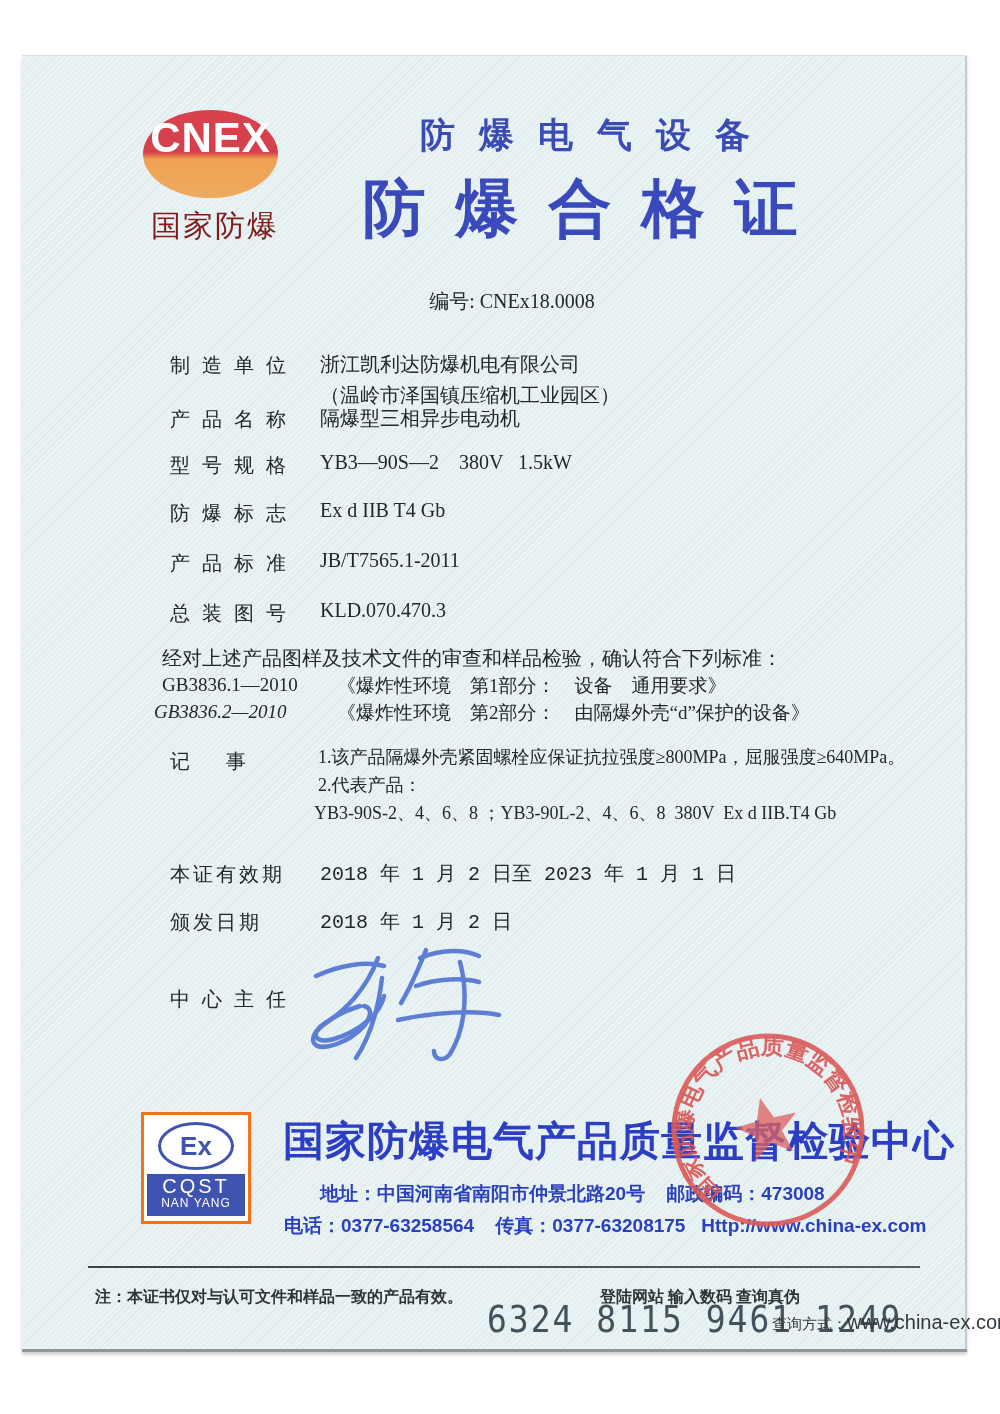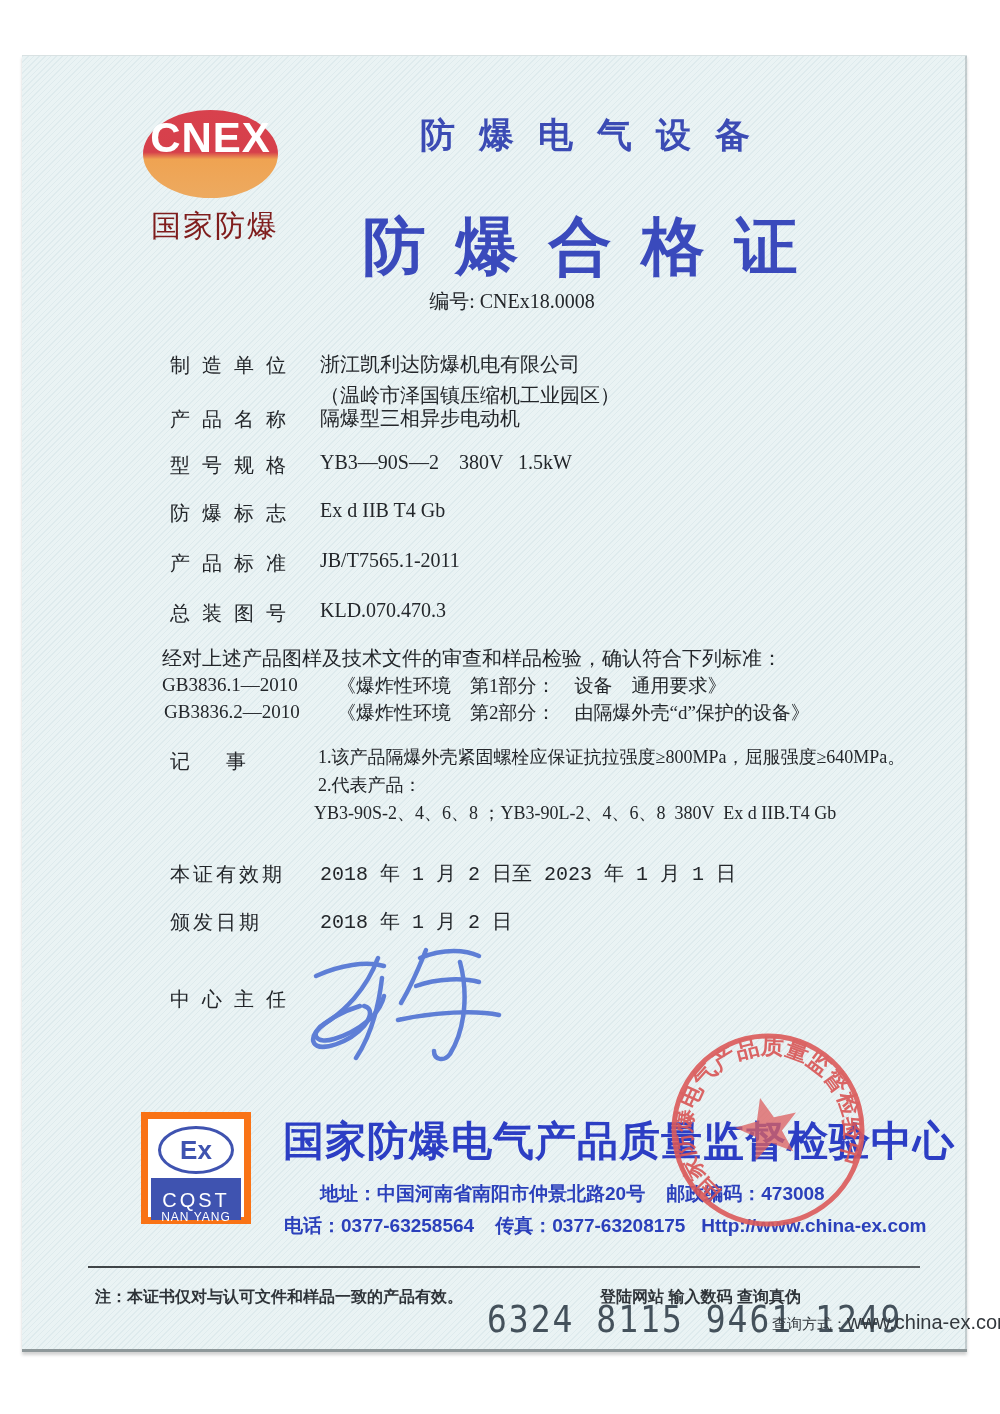--- a/index.html
+++ b/index.html
@@ -34,62 +34,62 @@
   }
   
   .supertitle {
     left:597px; top:112px; transform:translateX(-50%);
     font-family:"Liberation Sans", sans-serif; font-weight:bold;
     font-size:35px; color:#3b4bb4; letter-spacing:24px; white-space:nowrap;
   }
   .bigtitle {
     left:595px; top:166px; transform:translateX(-50%);
     font-family:"Liberation Sans", sans-serif; font-weight:bold;
-    font-size:63px; color:#3a4abc; letter-spacing:30px; white-space:nowrap;margin-top:38px;
+    font-size:63px; color:#3a4abc; letter-spacing:30px; white-space:nowrap;
   }
   .certno { left:512px; top:288px; transform:translateX(-50%); font-size:20px; white-space:pre; }
   
   .lab  { position:absolute; left:170px; font-size:20px; letter-spacing:12px; white-space:nowrap; }
   .lab2 { position:absolute; left:170px; font-size:20px; letter-spacing:3px; white-space:nowrap;
           font-family:"Liberation Sans", sans-serif; }
   .val  { position:absolute; left:320px; font-size:20px; white-space:pre; }
   .val2 { position:absolute; left:320px; font-size:20px; white-space:pre;
           font-family:Liberation Mono, monospace; }
   .std  { font-size:19px; white-space:pre; }
   .note { font-size:18px; white-space:pre; }
   
   .sig { left:298px; top:928px; width:212px; height:138px; }
   
   .exlogo {
     left:141px; top:1112px; width:110px; height:112px;
-    border:7px solid #f97316; background:#ffffff; padding:3px;
+    border:3px solid #f97316; background:#ffffff; padding:3px;
   }
   .exlogo .extop { height:56px; background:#ffffff; display:flex; align-items:center; justify-content:center; }
   .exlogo .exoval {
     width:76px; height:48px; border:3px solid #3f53b0; border-radius:50%;
     display:flex; align-items:center; justify-content:center;
   }
   .exlogo .exword { font-family:"Liberation Sans", sans-serif; font-weight:bold; font-size:26px; color:#3f53b0; }
   .exlogo .exbottom {
     height:42px; background:#3f53b0; color:#ffffff; text-align:center;
-    font-family:"Liberation Sans", sans-serif; line-height:1.05; padding-top:12px;
+    font-family:"Liberation Sans", sans-serif; line-height:1.05; padding-top:2px;
   }
   .exlogo .cqst { font-size:20px; letter-spacing:3px; }
   .exlogo .nanyang { font-size:12px; letter-spacing:1px; }
   
   .institution {
     left:283px; top:1114px; font-weight:bold; font-size:41px; color:#2c3ec4;
     letter-spacing:1px; white-space:nowrap;
   }
   .contact { font-family:"Liberation Sans", sans-serif; font-weight:bold; font-size:19px; color:#2b40bb; white-space:pre; }
   
   .stamp { left:658px; top:1020px; width:220px; height:220px; z-index:5; }
   
   .rule { left:88px; top:1266px; width:832px; height:2px; background:linear-gradient(90deg,#3f4447,#585e61); }
-  .footnote { font-family:Liberation Sans, sans-serif; font-weight:bold; font-size:16px; color:#2e3338; white-space:pre; }
+  .footnote { font-family:Liberation Serif, serif; font-weight:bold; font-size:16px; color:#2e3338; white-space:pre; }
   .code {
     left:487px; top:1297px; font-family:"DejaVu Sans Mono", monospace;
     font-size:33px; color:#44515b; letter-spacing:2px; transform:scaleY(1.12);
     transform-origin:top left; white-space:pre;
   }
   .query { left:772px; top:1311px; font-family:"Liberation Sans", sans-serif; font-size:15px; color:#33383d; white-space:pre; }
 </style>
 </head>
 <body>
 
@@ -130,21 +130,21 @@
     <span class="lab" style="top:600px">总装图号</span>
     <span class="val" style="top:599px">KLD.070.470.3</span>
   </div>
 
   <div class="abs std" style="left:162px; top:645px; font-size:20px;">经对上述产品图样及技术文件的审查和样品检验，确认符合下列标准：</div>
   <div>
     <span class="abs std" style="left:162px; top:674px;">GB3836.1—2010</span>
     <span class="abs std" style="left:337px; top:673px;">《爆炸性环境　第1部分：　设备　通用要求》</span>
   </div>
   <div>
-    <span class="abs std" style="left:164px; top:701px;">GB3836.2—2010</span>
+    <span class="abs std" style="left:154px; top:701px;font-style:italic;">GB3836.2—2010</span>
     <span class="abs std" style="left:337px; top:700px;">《爆炸性环境　第2部分：　由隔爆外壳“d”保护的设备》</span>
   </div>
 
   <span class="lab" style="top:748px; letter-spacing:8px;">记　事</span>
   <div class="abs note" style="left:318px; top:745px;">1.该产品隔爆外壳紧固螺栓应保证抗拉强度≥800MPa，屈服强度≥640MPa。</div>
   <div class="abs note" style="left:318px; top:773px;">2.代表产品：</div>
   <div class="abs note" style="left:314px; top:801px;">YB3-90S-2、4、6、8 ；YB3-90L-2、4、6、8  380V  Ex d IIB.T4 Gb</div>
 
   <span class="lab2" style="top:861px">本证有效期</span>
   <span class="val2" style="top:860px">2018 年 1 月 2 日至 2023 年 1 月 1 日</span>

